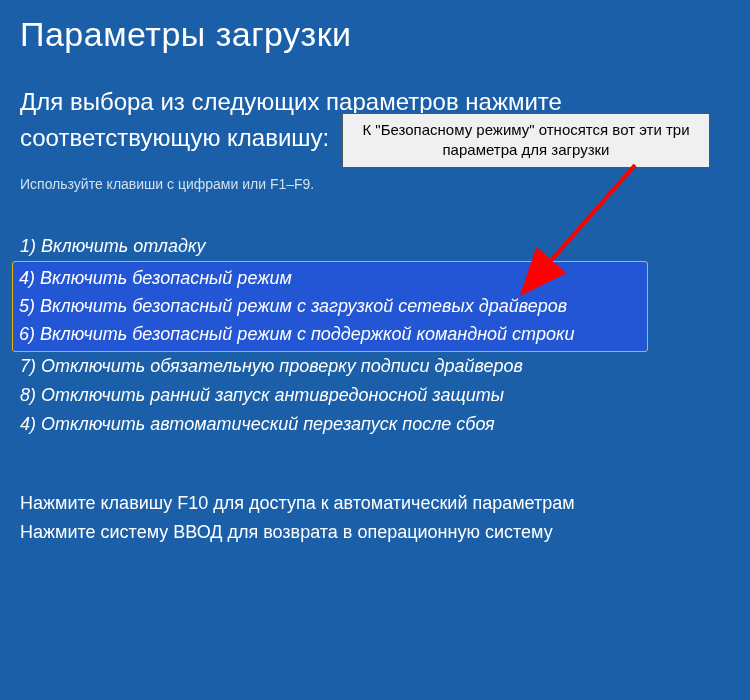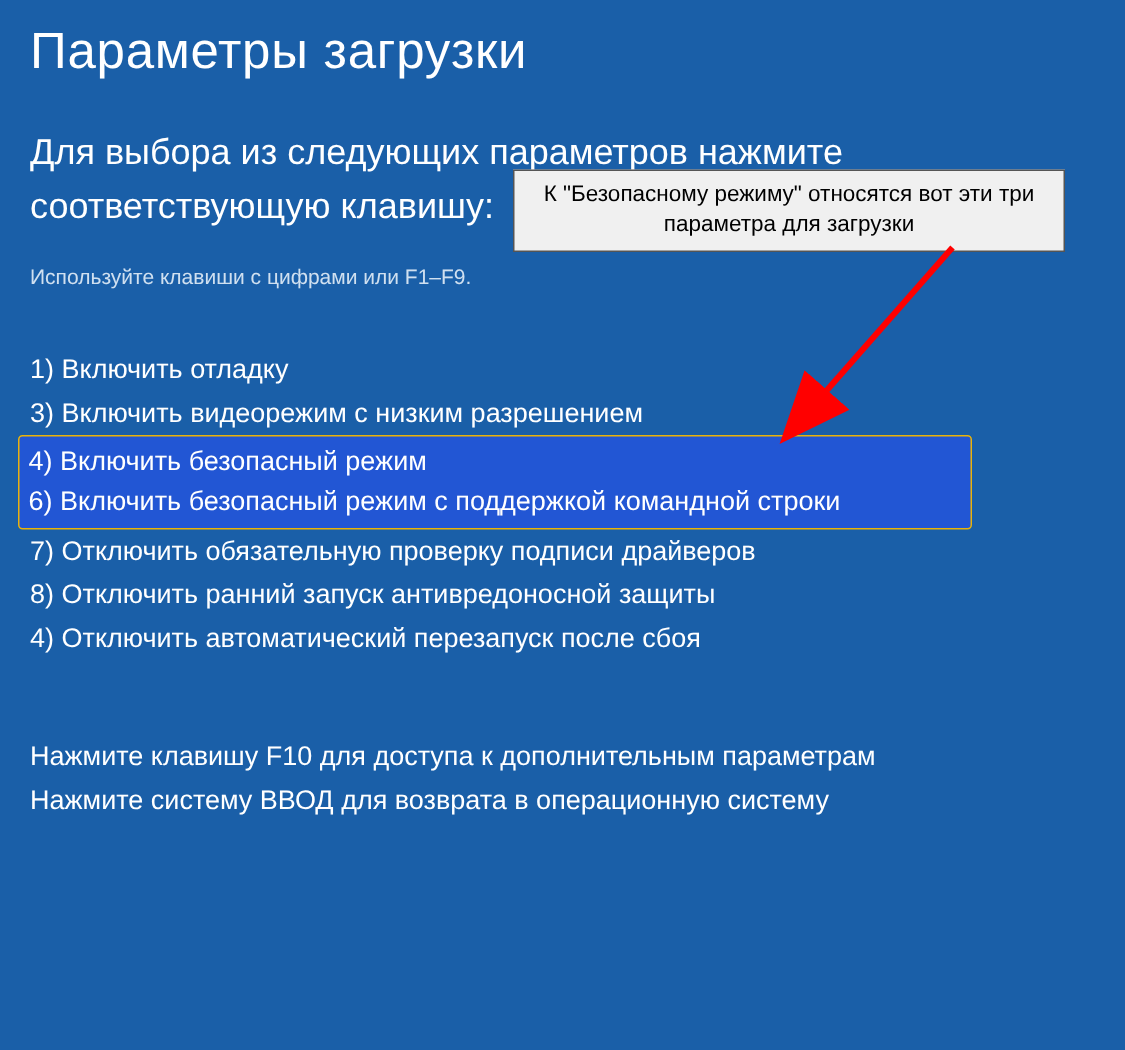--- a/index.html
+++ b/index.html
@@ -36,20 +36,21 @@
       margin-bottom: 40px;
     }
     .options {
       margin-bottom: 50px;
     }
     .option {
       font-size: 18px;
       font-weight: 300;
       line-height: 1.6;
       padding: 0;
+      font-style: italic;
     }
     .highlight-box {
       border: 1px solid #eab308;
       border-radius: 3px;
       background: #2256d4;
       padding: 3px 6px;
       margin-left: -8px;
       width: 636px;
     }
     .highlight-box .option {
@@ -90,32 +91,32 @@
 <body>
 
 <div class="title">Параметры загрузки</div>
 
 <div class="instruction">Для выбора из следующих параметров нажмите соответствующую клавишу:</div>
 
 <div class="subinstruction">Используйте клавиши с цифрами или F1–F9.</div>
 
 <div class="options">
   <div class="option">1) Включить отладку</div>
-  <div class="option">3) Включить видеорежим с низким разрешением</div>
   <div class="highlight-box">
     <div class="option">4) Включить безопасный режим</div>
+    <div class="option">5) Включить безопасный режим с загрузкой сетевых драйверов</div>
     <div class="option">6) Включить безопасный режим с поддержкой командной строки</div>
   </div>
   <div class="option">7) Отключить обязательную проверку подписи драйверов</div>
   <div class="option">8) Отключить ранний запуск антивредоносной защиты</div>
   <div class="option">4) Отключить автоматический перезапуск после сбоя</div>
 </div>
 
 <div class="footer-options">
-  <div class="footer-option">Нажмите клавишу F10 для доступа к дополнительным параметрам</div>
+  <div class="footer-option">Нажмите клавишу F10 для доступа к автоматический параметрам</div>
   <div class="footer-option">Нажмите систему ВВОД для возврата в операционную систему</div>
 </div>
 
 <div class="annotation-box">К "Безопасному режиму" относятся вот эти три параметра для загрузки</div>
 
 <svg class="arrow-svg" viewBox="0 0 160 150">
   <defs>
     <marker id="arrowhead" markerWidth="12" markerHeight="10" refX="10" refY="5" orient="auto">
       <polygon points="0 0, 12 5, 0 10" fill="#ff0000"></polygon>
     </marker>

